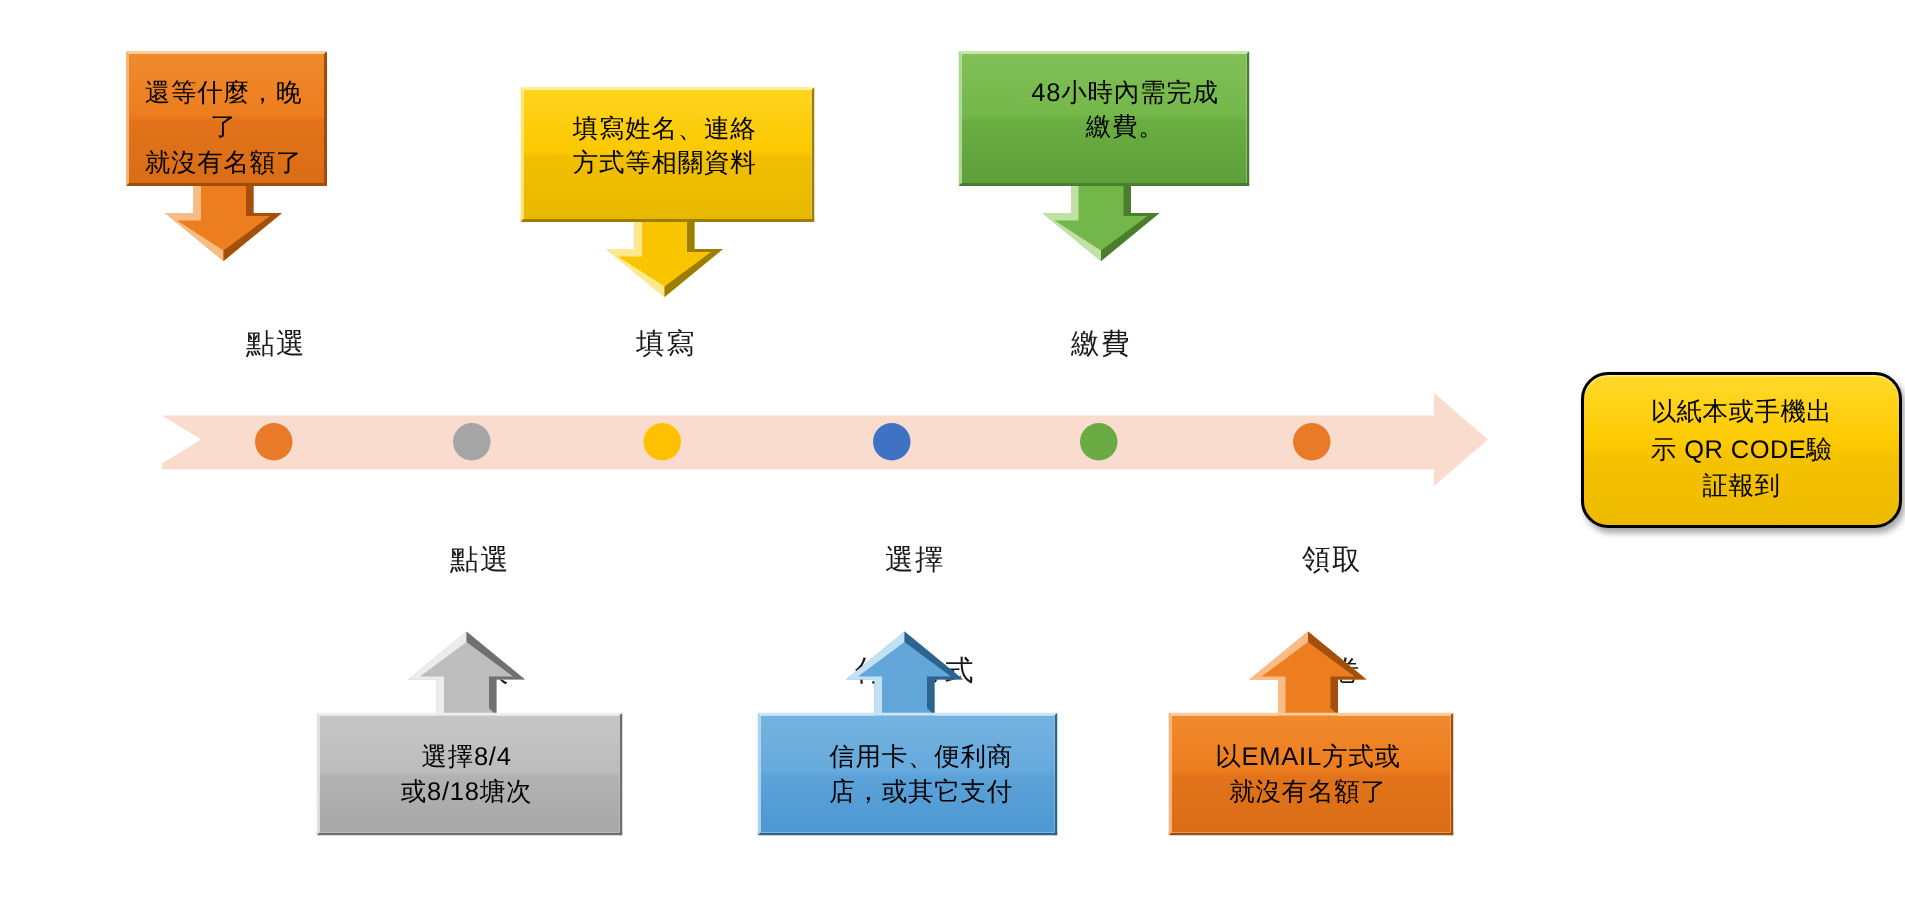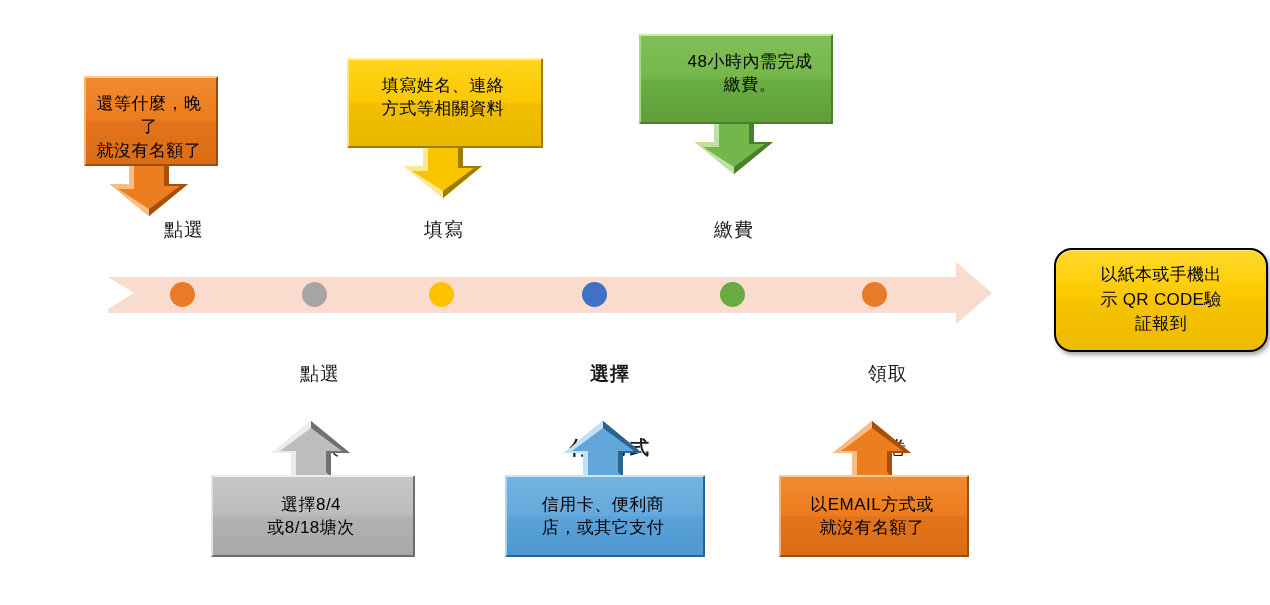--- a/index.html
+++ b/index.html
@@ -143,21 +143,21 @@
     color: #000;
     z-index: 6;
   }
   #endcard .inner { padding: 0 10px; white-space: pre-line; }
 </style>
 </head>
 <body>
 
 <div id="canvas">
 
-  <div class="callout th-orange" id="c-top-0" style="left:84px; top:34px; width:130px; height:140px;margin-top:42px;">
+  <div class="callout th-orange" id="c-top-0" style="left:84px; top:34px; width:130px; height:140px;">
     <svg width="130" height="140" viewBox="0 0 130 140">
       <polygon class="arrow-fill" points="45,84 85,84 85,108 104,108 65,140 26,108 45,108"></polygon>
       <polygon class="arrow-hl" points="45,84 50,89 50,113 34,113 65,133 65,140 26,108 45,108"></polygon>
       <polygon class="arrow-sh" points="85,84 85,108 104,108 65,140 65,133 96,110 80,110 80,89"></polygon>
     </svg>
     <div class="box abs" style="left:0; top:0; width:130px; height:86px; border-radius:1px;"></div>
     <div class="callout-text" style="position:absolute; top:16px; left:0;">還等什麼，晚了
 就沒有名額了</div>
   </div>
 
@@ -208,21 +208,21 @@
     <div class="dot" style="left:474px; top:20px; width:25px; height:25px; background:#4072C4;"></div>
     <div class="dot" style="left:612px; top:20px; width:25px; height:25px; background:#6AAA43;"></div>
     <div class="dot" style="left:754px; top:20px; width:25px; height:25px; background:#E97B28;"></div>
   </div>
 
   <div class="step-label" style="left:250px; top:318px; width:140px;">
     <div>點選</div>
     <div>塘次</div>
   </div>
 
-  <div class="step-label" style="left:540px; top:318px; width:140px;font-weight:bold;">
+  <div class="step-label" style="left:540px; top:318px; width:140px;">
     <div>選擇</div>
     <div>付款方式</div>
   </div>
 
   <div class="step-label" style="left:818px; top:318px; width:140px;">
     <div>領取</div>
     <div>票卷</div>
   </div>
 
   <div class="callout th-gray" id="c-bot-0" style="left:211px; top:421px; width:200px; height:132px;">
@@ -236,21 +236,21 @@
 或8/18塘次</div>
   </div>
 
   <div class="callout th-blue" id="c-bot-1" style="left:505px; top:421px; width:196px; height:132px;">
     <svg width="196" height="132" viewBox="0 0 196 132">
       <polygon class="arrow-fill" points="98,0 137,32 118,32 118,56 78,56 78,32 59,32"></polygon>
       <polygon class="arrow-hl" points="98,0 98,7 67,30 83,30 83,56 78,56 78,32 59,32"></polygon>
       <polygon class="arrow-sh" points="98,0 137,32 118,32 118,56 113,51 113,30 129,30 98,7"></polygon>
     </svg>
     <div class="box abs" style="left:0; top:54px; width:196px; height:78px; border-radius:1px;"></div>
-    <div class="callout-text" style="position:absolute; top:72px; left:0;">信用卡、便利商
+    <div class="callout-text" style="position:absolute; top:72px; left:11px;">信用卡、便利商
 店，或其它支付</div>
   </div>
 
   <div class="callout th-orange" id="c-bot-2" style="left:779px; top:421px; width:186px; height:132px;">
     <svg width="186" height="132" viewBox="0 0 186 132">
       <polygon class="arrow-fill" points="93,0 132,32 113,32 113,56 73,56 73,32 54,32"></polygon>
       <polygon class="arrow-hl" points="93,0 93,7 62,30 78,30 78,56 73,56 73,32 54,32"></polygon>
       <polygon class="arrow-sh" points="93,0 132,32 113,32 113,56 108,51 108,30 124,30 93,7"></polygon>
     </svg>
     <div class="box abs" style="left:0; top:54px; width:186px; height:78px; border-radius:1px;"></div>

